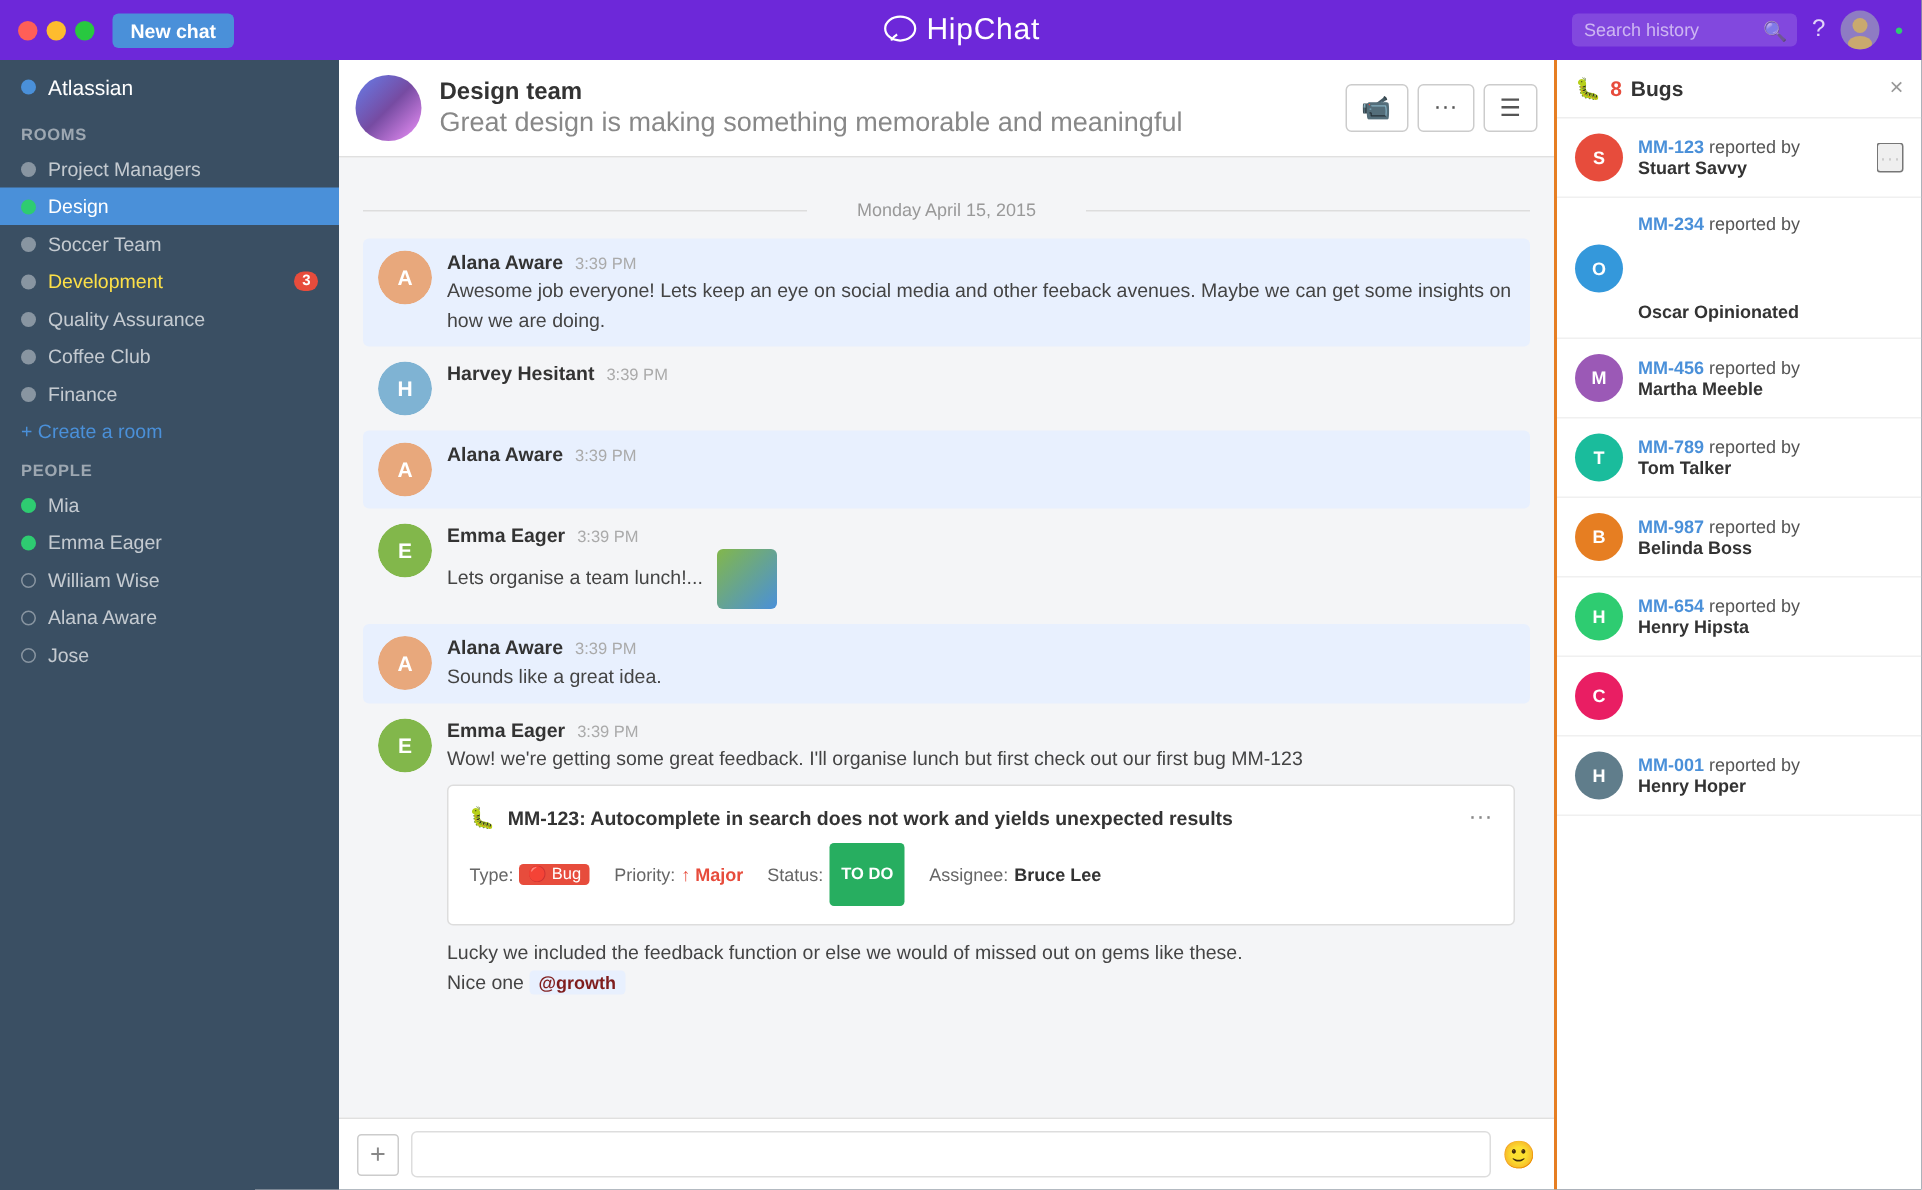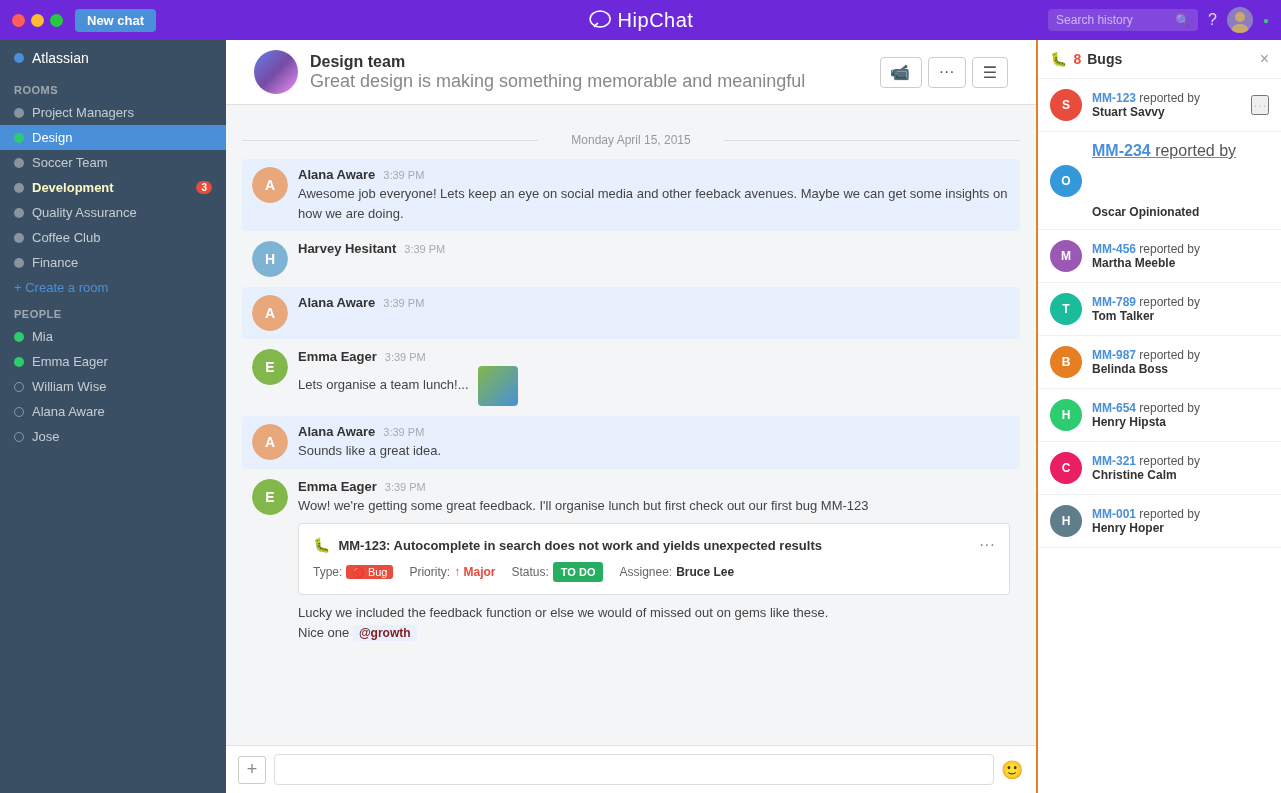--- a/index.html
+++ b/index.html
@@ -40,21 +40,21 @@
     .sidebar-item .item-dot { width: 10px; height: 10px; border-radius: 50%; background: rgba(255,255,255,0.4); flex-shrink: 0; }
     .sidebar-item .item-dot.online { background: #2ecc71; }
     .sidebar-item .badge { background: #e74c3c; color: #fff; border-radius: 10px; font-size: 10px; font-weight: 700; padding: 1px 5px; margin-left: auto; }
     .sidebar-item .item-label { flex: 1; }
     .create-room { color: #4a90d9; font-size: 13px; padding: 5px 14px; cursor: pointer; display: flex; align-items: center; gap: 4px; }
 
     
     .chat-area { flex: 1; display: flex; flex-direction: column; background: #f4f5f7; overflow: hidden; }
 
     
-    .chat-header { background: #fff; padding: 10px 28px; display: flex; align-items: center; gap: 12px; border-bottom: 1px solid #e0e0e0; flex-shrink: 0; }
+    .chat-header { background: #fff; padding: 10px 11px; display: flex; align-items: center; gap: 12px; border-bottom: 1px solid #e0e0e0; flex-shrink: 0; }
     .chat-header-avatar { width: 44px; height: 44px; border-radius: 50%; background: linear-gradient(135deg, #667eea 0%, #764ba2 50%, #f093fb 100%); flex-shrink: 0; }
     .chat-header-info { flex: 1; }
     .chat-header-name { font-size: 16px; font-weight: 600; color: #333; }
     .chat-header-desc { font-size: 18px; color: #888; }
     .chat-header-actions { display: flex; gap: 6px; }
     .header-action-btn { border: 1px solid #ccc; background: #fff; border-radius: 4px; padding: 5px 10px; cursor: pointer; color: #555; font-size: 16px; }
 
     
     .messages-container { flex: 1; overflow-y: auto; padding: 16px; display: flex; flex-direction: column; gap: 0; }
     .date-divider { text-align: center; color: #999; font-size: 12px; margin: 12px 0; position: relative; }
@@ -79,21 +79,21 @@
     
     .bug-card { border: 1px solid #ddd; border-radius: 4px; background: #fff; margin-top: 8px; padding: 12px 14px; }
     .bug-card-header { display: flex; align-items: center; gap: 8px; margin-bottom: 8px; }
     .bug-icon { color: #e74c3c; font-size: 14px; }
     .bug-title { font-size: 13px; font-weight: 600; color: #333; flex: 1; }
     .bug-more-btn { border: none; background: none; cursor: pointer; color: #888; font-size: 16px; }
     .bug-meta { display: flex; align-items: center; gap: 16px; font-size: 12px; color: #666; }
     .bug-meta-item { display: flex; align-items: center; gap: 4px; }
     .bug-type-badge { background: #e74c3c; color: #fff; border-radius: 3px; padding: 1px 6px; font-size: 11px; }
     .priority-badge { color: #e74c3c; font-weight: 700; }
-    .status-badge { background: #27ae60; color: #fff; border-radius: 3px; padding: 4px 8px; font-size: 11px; font-weight: 700; }
+    .status-badge { background: #27ae60; color: #fff; border-radius: 3px; padding: 15px 8px; font-size: 11px; font-weight: 700; }
     .mention-tag { background: #e8f0fe; color: #7f1d1d; border-radius: 3px; padding: 1px 6px; font-size: 12px; font-weight: 700; }
 
     
     .message-input-area { background: #fff; border-top: 1px solid #e0e0e0; padding: 8px 12px; display: flex; align-items: center; gap: 8px; flex-shrink: 0; }
     .attach-btn { color: #888; font-size: 18px; cursor: pointer; background: none; border: none; width: 28px; height: 28px; display: flex; align-items: center; justify-content: center; border: 1px solid #ccc; border-radius: 3px; }
     .message-input { flex: 1; border: 1px solid #ddd; border-radius: 4px; padding: 7px 10px; font-size: 13px; outline: none; resize: none; }
     .emoji-btn { color: #888; font-size: 18px; cursor: pointer; background: none; border: none; }
 
     
     .right-panel { width: 245px; background: #fff; border-left: 2px solid #e67e22; display: flex; flex-direction: column; flex-shrink: 0; overflow: hidden; }
@@ -109,21 +109,21 @@
     .avatar-1 { background: #e74c3c; }
     .avatar-2 { background: #3498db; }
     .avatar-3 { background: #9b59b6; }
     .avatar-4 { background: #1abc9c; }
     .avatar-5 { background: #e67e22; }
     .avatar-6 { background: #2ecc71; }
     .avatar-7 { background: #e91e63; }
     .avatar-8 { background: #607d8b; }
 
     .sidebar-item .item-dot.empty { background: transparent; border: 1px solid rgba(255,255,255,0.4); }
-    .sidebar-item.bold .item-label { font-weight: 700; color: #fef9c3; }
+    .sidebar-item.bold .item-label { font-weight: 400; color: #fde047; }
   </style>
 </head>
 <body>
 
 <div class="titlebar">
   <div class="titlebar-controls">
     <button class="ctrl-btn ctrl-close"></button>
     <button class="ctrl-btn ctrl-min"></button>
     <button class="ctrl-btn ctrl-max"></button>
     <button class="new-chat-btn">New chat</button>
@@ -374,21 +374,21 @@
       <div class="bug-list-info">
         <div style="font-size:12px;color:#4a90d9;font-weight:600;">MM-123 <span style="color:#555;font-weight:400;">reported by</span></div>
         <div style="font-size:12px;color:#333;font-weight:600;">Stuart Savvy</div>
       </div>
       <button class="bug-item-more">···</button>
     </div>
 
     <div class="bug-list-item">
       <div class="bug-list-avatar avatar-2">O</div>
       <div class="bug-list-info">
-        <div style="font-size:16px;color:#4a90d9;font-weight:600;text-decoration:underline;">MM-234 <span style="color:#555;font-weight:400;">reported by</span></div>
+        <div style="font-size:12px;color:#4a90d9;font-weight:600;">MM-234 <span style="color:#555;font-weight:400;">reported by</span></div>
         <div style="font-size:12px;color:#333;font-weight:600;margin-top:45px;">Oscar Opinionated</div>
       </div>
     </div>
 
     <div class="bug-list-item">
       <div class="bug-list-avatar avatar-3">M</div>
       <div class="bug-list-info">
         <div style="font-size:12px;color:#4a90d9;font-weight:600;">MM-456 <span style="color:#555;font-weight:400;">reported by</span></div>
         <div style="font-size:12px;color:#333;font-weight:600;">Martha Meeble</div>
       </div>
@@ -413,24 +413,20 @@
     <div class="bug-list-item">
       <div class="bug-list-avatar avatar-6">H</div>
       <div class="bug-list-info">
         <div style="font-size:12px;color:#4a90d9;font-weight:600;">MM-654 <span style="color:#555;font-weight:400;">reported by</span></div>
         <div style="font-size:12px;color:#333;font-weight:600;">Henry Hipsta</div>
       </div>
     </div>
 
     <div class="bug-list-item">
       <div class="bug-list-avatar avatar-7">C</div>
-      <div class="bug-list-info">
-        <div style="font-size:12px;color:#4a90d9;font-weight:600;">MM-321 <span style="color:#555;font-weight:400;">reported by</span></div>
-        <div style="font-size:12px;color:#333;font-weight:600;">Christine Calm</div>
-      </div>
     </div>
 
     <div class="bug-list-item">
       <div class="bug-list-avatar avatar-8">H</div>
       <div class="bug-list-info">
         <div style="font-size:12px;color:#4a90d9;font-weight:600;">MM-001 <span style="color:#555;font-weight:400;">reported by</span></div>
         <div style="font-size:12px;color:#333;font-weight:600;">Henry Hoper</div>
       </div>
     </div>
   </div>

